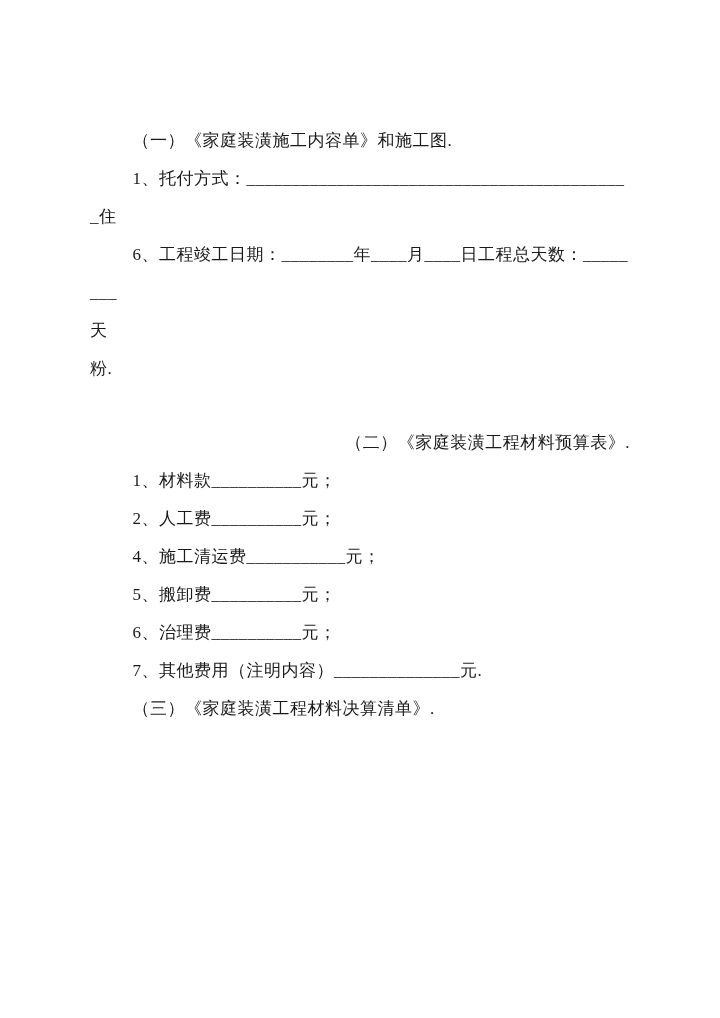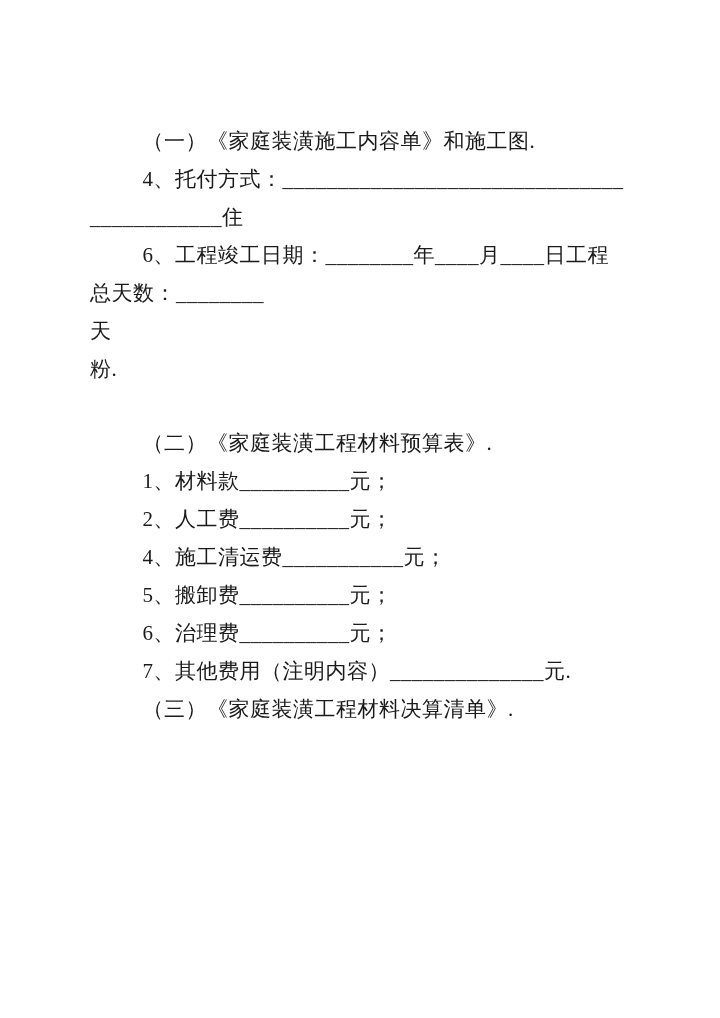--- a/index.html
+++ b/index.html
@@ -15,39 +15,40 @@
     color: #1a1a1a;
   }
   .doc-page {
     box-sizing: border-box;
     width: 720px;
     height: 1018px;
     padding: 122px 90px 0 90px;
     background: #ffffff;
   }
   .doc-line {
-    font-size: 21px;
+    font-size: 17px;
     line-height: 38px;
     letter-spacing: 0.5px;
     white-space: pre-wrap;
     word-break: break-all;
   }
   .ind {
     text-indent: 2.5em;
   }
   .gap {
     margin-top: 36px;
+    text-align: right;
   }
 </style>
 </head>
 <body>
 
 <div class="doc-page">
   <div class="doc-line ind">（一）《家庭装潢施工内容单》和施工图.</div>
-  <div class="doc-line ind">4、托付方式：___________________________________________住</div>
+  <div class="doc-line ind">1、托付方式：___________________________________________住</div>
   <div class="doc-line ind">6、工程竣工日期：________年____月____日工程总天数：________</div>
   <div class="doc-line">天</div>
   <div class="doc-line">粉.</div>
   <div class="doc-line ind gap">（二）《家庭装潢工程材料预算表》.</div>
   <div class="doc-line ind">1、材料款__________元；</div>
   <div class="doc-line ind">2、人工费__________元；</div>
   <div class="doc-line ind">4、施工清运费___________元；</div>
   <div class="doc-line ind">5、搬卸费__________元；</div>
   <div class="doc-line ind">6、治理费__________元；</div>
   <div class="doc-line ind">7、其他费用（注明内容）______________元.</div>

